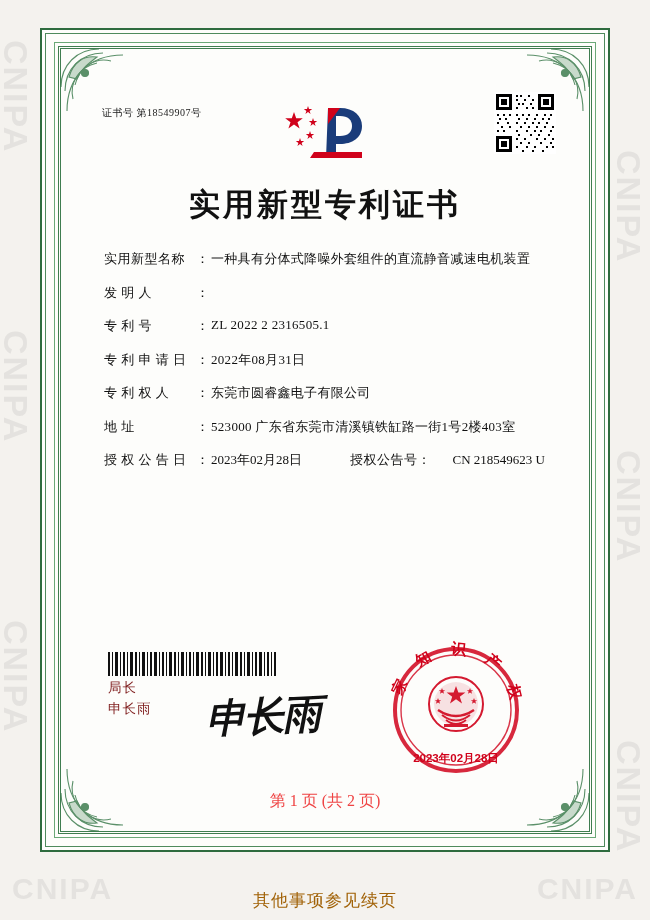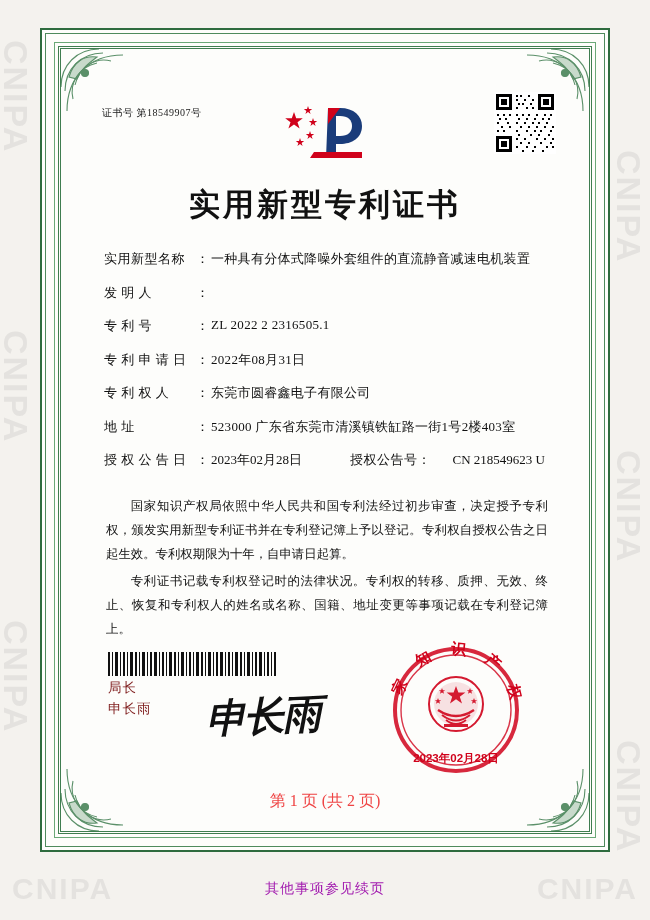--- a/index.html
+++ b/index.html
@@ -238,26 +238,26 @@
     bottom: 14px;
     left: 0;
     right: 0;
     text-align: center;
     font-size: 16px;
     color: #ef4444;
   }
 
   .footer-note {
     position: absolute;
-    bottom: 22px;
+    bottom: 8px;
     left: 0;
     right: 0;
     text-align: center;
-    font-size: 14px;
-    color: #a21caf;
+    font-size: 17px;
+    color: #a16207;
     letter-spacing: 1px;
     z-index: 3;
   }
 </style>
 </head>
 <body>
 
 <div class="watermark-layer">
   <div class="wm wm-v wm1">CNIPA</div>
   <div class="wm wm-v wm2">CNIPA</div>
@@ -486,24 +486,20 @@
         <span class="row-inline">
           <span>2023年02月28日</span>
           <span class="sub-label">授权公告号</span>
           <span>：</span>
           <span class="sub-value">CN 218549623 U</span>
         </span>
       </div>
 
     </div>
 
-    <div class="paras">
-      <p>国家知识产权局依照中华人民共和国专利法经过初步审查，决定授予专利权，颁发实用新型专利证书并在专利登记簿上予以登记。专利权自授权公告之日起生效。专利权期限为十年，自申请日起算。</p>
-      <p>专利证书记载专利权登记时的法律状况。专利权的转移、质押、无效、终止、恢复和专利权人的姓名或名称、国籍、地址变更等事项记载在专利登记簿上。</p>
-    </div>
 
     <div class="barcode">
       <svg width="168" height="24" viewBox="0 0 168 24">
         <g fill="#111">
           <rect x="0" y="0" width="2" height="24"></rect>
             <rect x="4" y="0" width="1" height="24"></rect>
           <rect x="7" y="0" width="3" height="24"></rect>
             <rect x="12" y="0" width="1" height="24"></rect>
           <rect x="15" y="0" width="2" height="24"></rect>
             <rect x="19" y="0" width="1" height="24"></rect>

